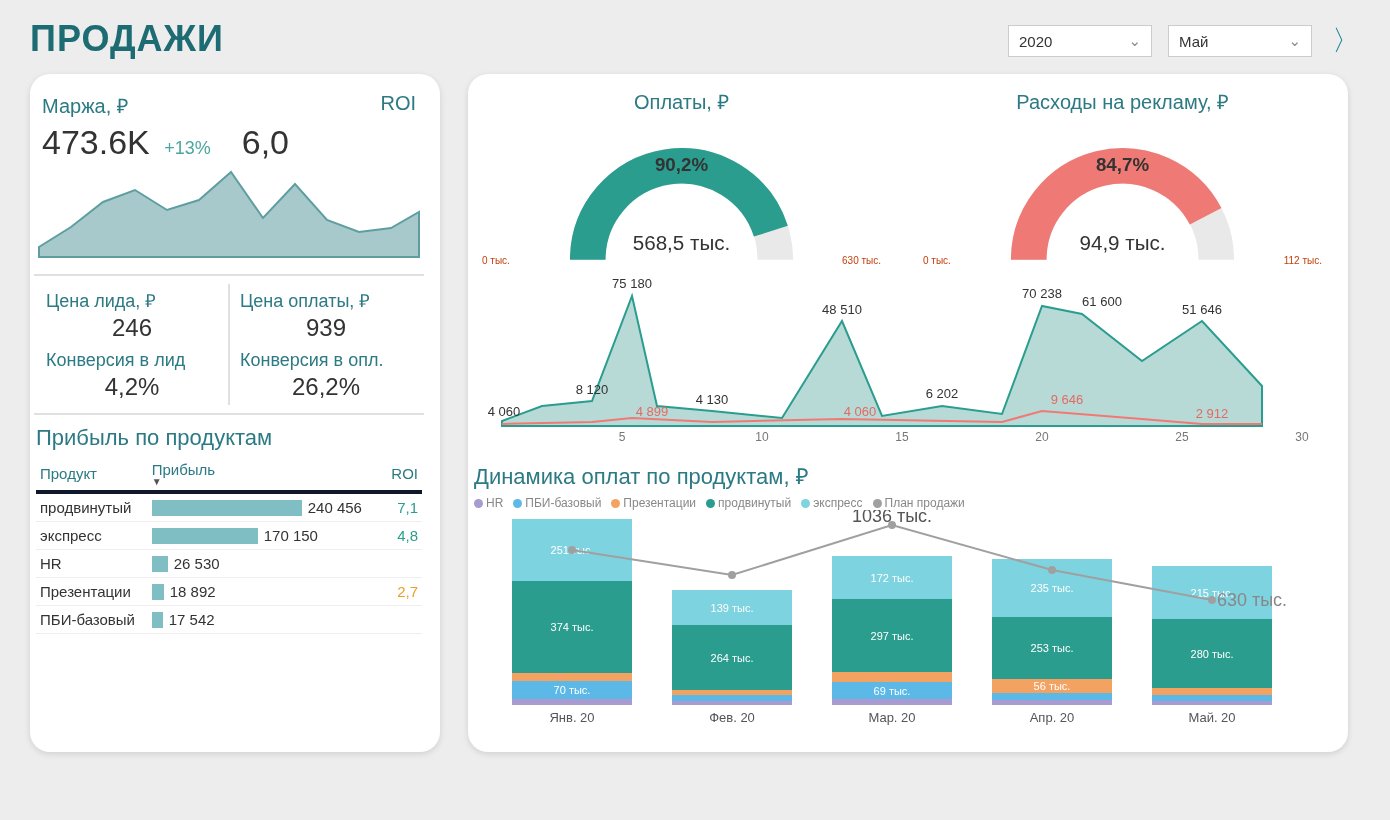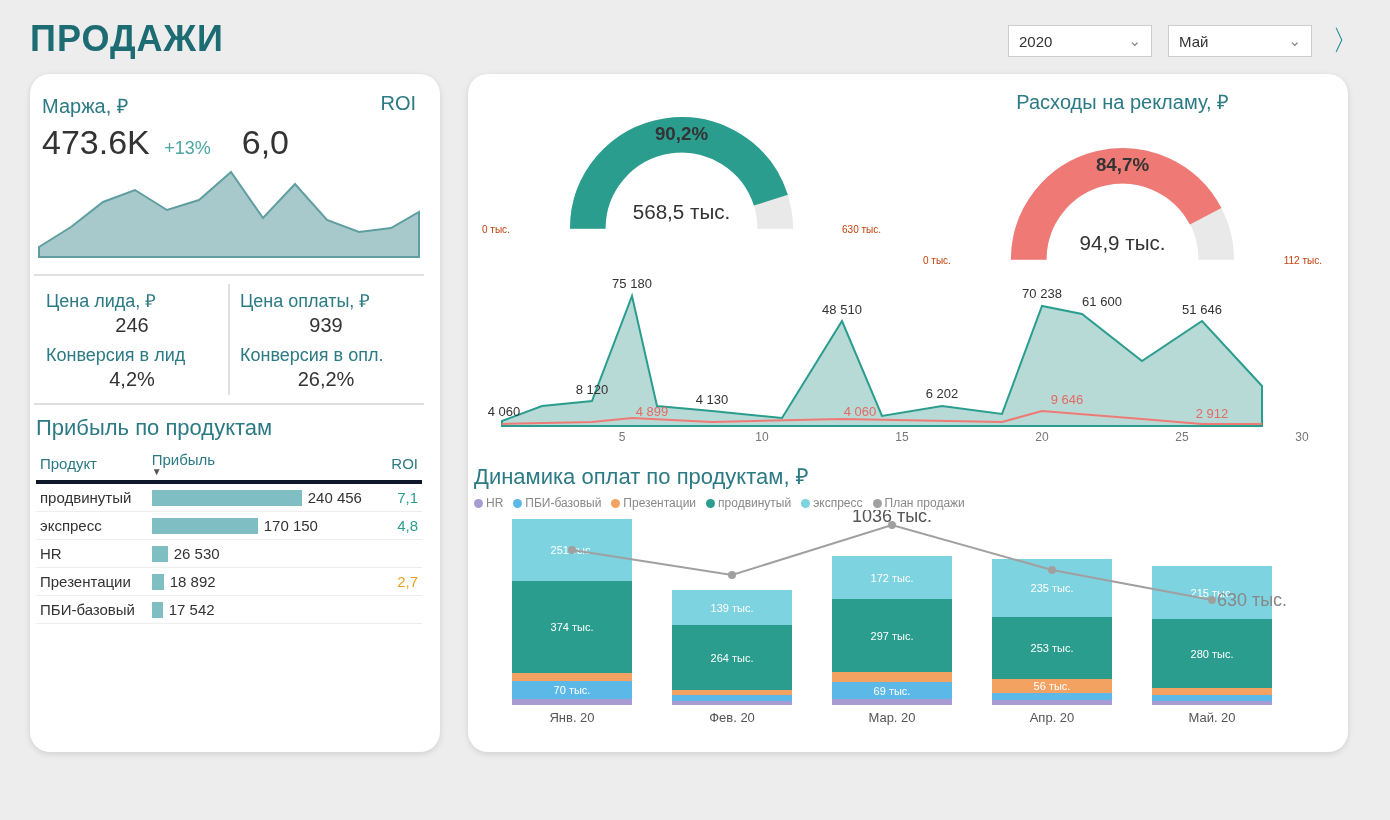--- a/index.html
+++ b/index.html
@@ -57,21 +57,21 @@
   .kpi-roi { font-size: 34px; color: #333; }
 
   .spark { width: 100%; height: 100px; }
   .spark-area { fill: #a8c9cc; stroke: #5f9ea0; stroke-width: 2; }
 
   .hr { border: none; border-top: 2px solid #e0e0e0; margin: 8px -2px; }
   .mini-grid { display: flex; }
   .mini-col { flex: 1; padding: 4px 10px; }
   .mini-col + .mini-col { border-left: 2px solid #e0e0e0; }
   .mini-label { font-size: 18px; color: #2c7a84; }
-  .mini-val { font-size: 20px; color: #333; margin-top: 2px; text-align: center; }
+  .mini-val { font-size: 24px; color: #333; margin-top: 2px; text-align: center; }
 
   .sec-title { font-size: 22px; color: #2c7a84; margin: 10px 0 6px 0; }
   table.prod { width: 100%; border-collapse: collapse; font-size: 15px; }
   table.prod th { color: #2c7a84; font-weight: 400; text-align: left; padding: 4px 4px; border-bottom: 4px solid #0f172a; }
   table.prod th.right, table.prod td.right { text-align: right; }
   table.prod td { padding: 5px 4px; border-bottom: 1px solid #eee; }
   .bar-cell { display: flex; align-items: center; gap: 6px; }
   .bar { height: 16px; background: #7fbfc3; }
   .roi-pos { color: #2a9d8f; margin-top: 48px; }
   .roi-warn { color: #e9a227; }
@@ -228,20 +228,21 @@
             </td>
     <td class="right "></td>
           </tr>
         </tbody>
     </table>
   </div>
 
   <div class="right-card">
     <div class="gauges">
       <div class="gauge-wrap">
+        <div class="gauge-title">Оплаты, ₽</div>
         <svg class="gauge-svg" viewBox="0 0 300 160" id="gauge1">
     <path class="gauge-track" d="M 50 150 A 100 100 0 0 1 250 150"></path>
     <path class="gauge-fill g-green" d="M 50 150 A 100 100 0 0 1 245.2979341517219 119.69647303672261"></path>
     <text class="gauge-pct" x="150" y="55">90,2%</text>
     <text class="gauge-val" x="150" y="140">568,5 тыс.</text>
           </svg>
         <div class="gauge-ends">
           <span class="gauge-end">0 тыс.</span>
           <span class="gauge-end">630 тыс.</span>
         </div>

